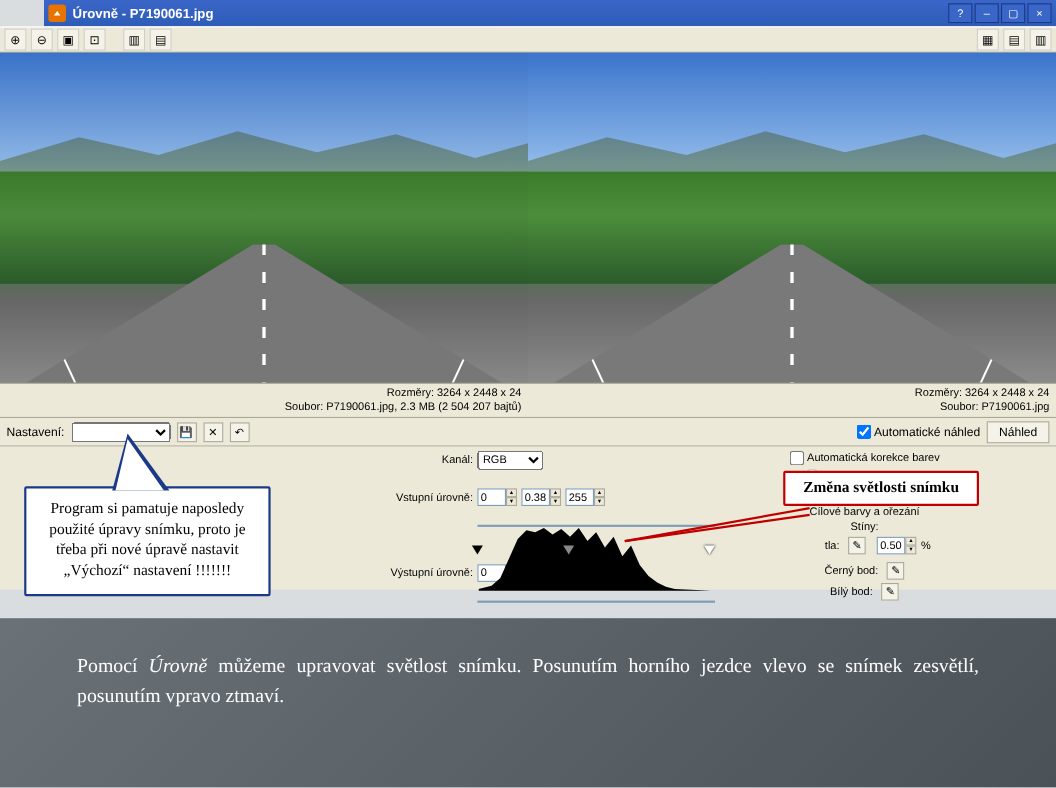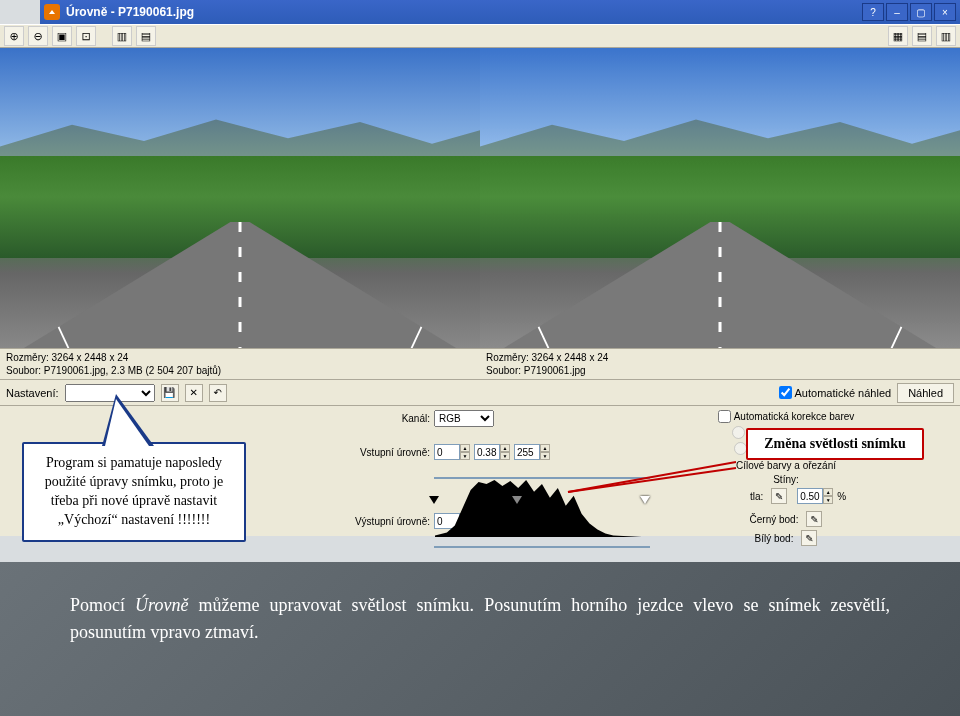--- a/index.html
+++ b/index.html
@@ -17,21 +17,21 @@
   .img-panel { width: 50%; height: 100%; position: relative; background: linear-gradient(to bottom, #5a8ed0 0%, #8fb8e5 30%, #2d6a2d 40%, #3a7a3a 60%, #666 75%, #888 100%); }
   .sky { position:absolute; top:0; left:0; right:0; height:40%; background: linear-gradient(to bottom, #3a72c8, #9dc3ea); }
   .mtn { position:absolute; top:22%; left:0; right:0; height:18%; background: linear-gradient(to bottom, #5a7a8a 0%, #7a9a8a 100%); clip-path: polygon(0 60%, 15% 20%, 30% 50%, 45% 10%, 60% 45%, 75% 15%, 90% 55%, 100% 30%, 100% 100%, 0 100%); }
   .grass { position:absolute; top:36%; left:0; right:0; height:34%; background: linear-gradient(to bottom, #3a7a2a, #4a8a3a 40%, #2a5a2a); }
   .road { position:absolute; top:58%; left:0; right:0; bottom:0; background:#777; clip-path: polygon(48% 0, 52% 0, 95% 100%, 5% 100%); }
   .road::before { content:''; position:absolute; top:0; bottom:0; left:50%; width:3px; background:repeating-linear-gradient(to bottom, #fff 0 10px, transparent 10px 25px); transform:translateX(-50%); }
   .road .edge-l, .road .edge-r { position:absolute; top:0; bottom:0; width:2px; background:#fff; }
   .road .edge-l { left:8%; transform: skewX(25deg); }
   .road .edge-r { right:8%; transform: skewX(-25deg); }
   .info-row { display:flex; height:32px; background:#ece9d8; border-top:1px solid #aca899; border-bottom:1px solid #aca899; font-size:10px; }
-  .info-cell { width:50%; padding:2px 6px; line-height:13px; }
+  .info-cell { width:50%; padding:2px 6px; line-height:13px;text-align:right; }
   .settings-row { height:26px; background:#ece9d8; display:flex; align-items:center; padding:0 6px; gap:6px; border-bottom:1px solid #aca899; font-size:11px; }
   .settings-row select { height:18px; font-size:11px; width:90px; }
   .sbtn { width:18px; height:18px; border:1px solid #aca899; background:#f5f3e8; display:flex; align-items:center; justify-content:center; font-size:10px; }
   .chk { display:flex; align-items:center; gap:3px; }
   .chk input { margin:0; }
   .btn { height:20px; padding:0 10px; border:1px solid #aca899; background:#f5f3e8; font-size:11px; display:flex; align-items:center; }
   .levels-panel { height:130px; background:#ece9d8; display:flex; padding:4px 0 4px 352px; gap:10px; position:relative; }
   .levels-left { width:298px; display:flex; flex-direction:column; gap:17px; }
   .row-f { display:flex; align-items:center; gap:4px; font-size:10px; }
   .row-f .lbl { width:78px; text-align:right; }
@@ -49,21 +49,21 @@
   .gradient { width:216px; height:8px; margin-left:82px; background:linear-gradient(to right,#000,#fff); border:1px solid #7f9db9; }
   .levels-right { width:260px; display:flex; flex-direction:column; gap:3px; font-size:10px; padding-right:8px;align-items:center; }
   .eyedrop { width:16px; height:16px; border:1px solid #aca899; background:#f5f3e8; display:inline-flex; align-items:center; justify-content:center; margin-left:4px; }
   .bottom-buttons { height:26px; background:#ece9d8; display:flex; justify-content:flex-end; align-items:center; gap:8px; padding:0 10px; border-top:1px solid #aca899;margin-top:35px; }
   .bottom-buttons .btn { width:60px; justify-content:center; }
   .bottom-buttons .btn.ok { font-weight:bold; }
   .caption-area { position:absolute; left:0; top:562px; width:960px; height:154px; background: linear-gradient(135deg, #6a7278 0%, #5a6268 50%, #4a5258 100%); color:#fff; padding:30px 70px; font-family: "Times New Roman", serif; font-size:18px; line-height:1.5; text-align:justify; }
   .speech-left { position:absolute; left:22px; top:442px; width:224px; border:2px solid #1a3a88; background:#fff; padding:10px; font-family:"Times New Roman",serif; font-size:14px; text-align:center; line-height:1.35; border-radius:2px; z-index:10; }
   .speech-left::before { content:''; position:absolute; top:-50px; left:78px; width:0; height:0; border-left:14px solid transparent; border-right:38px solid transparent; border-bottom:52px solid #1a3a88; }
   .speech-left::after { content:''; position:absolute; top:-45px; left:81px; width:0; height:0; border-left:11px solid transparent; border-right:33px solid transparent; border-bottom:47px solid #fff; }
-  .speech-right { position:absolute; left:746px; top:428px; width:178px; border:2px solid #c00000; background:#fff; padding:6px 8px; font-family:"Times New Roman",serif; font-size:14px; text-align:center; border-radius:2px; z-index:10; font-weight:bold; }
+  .speech-right { position:absolute; left:712px; top:428px; width:178px; border:2px solid #c00000; background:#fff; padding:6px 8px; font-family:"Times New Roman",serif; font-size:14px; text-align:center; border-radius:2px; z-index:10; font-weight:bold; }
   .pointer-line { position:absolute; left:566px; top:448px; width:172px; height:48px; z-index:9; }
   .disabled-opt { color:#888; }
 </style>
 </head>
 <body>
 
 <div class="titlebar">
   <div class="app-icon">
       <svg width="10" height="10" viewBox="0 0 10 10">
         <rect width="10" height="10" fill="#e87400"></rect>

